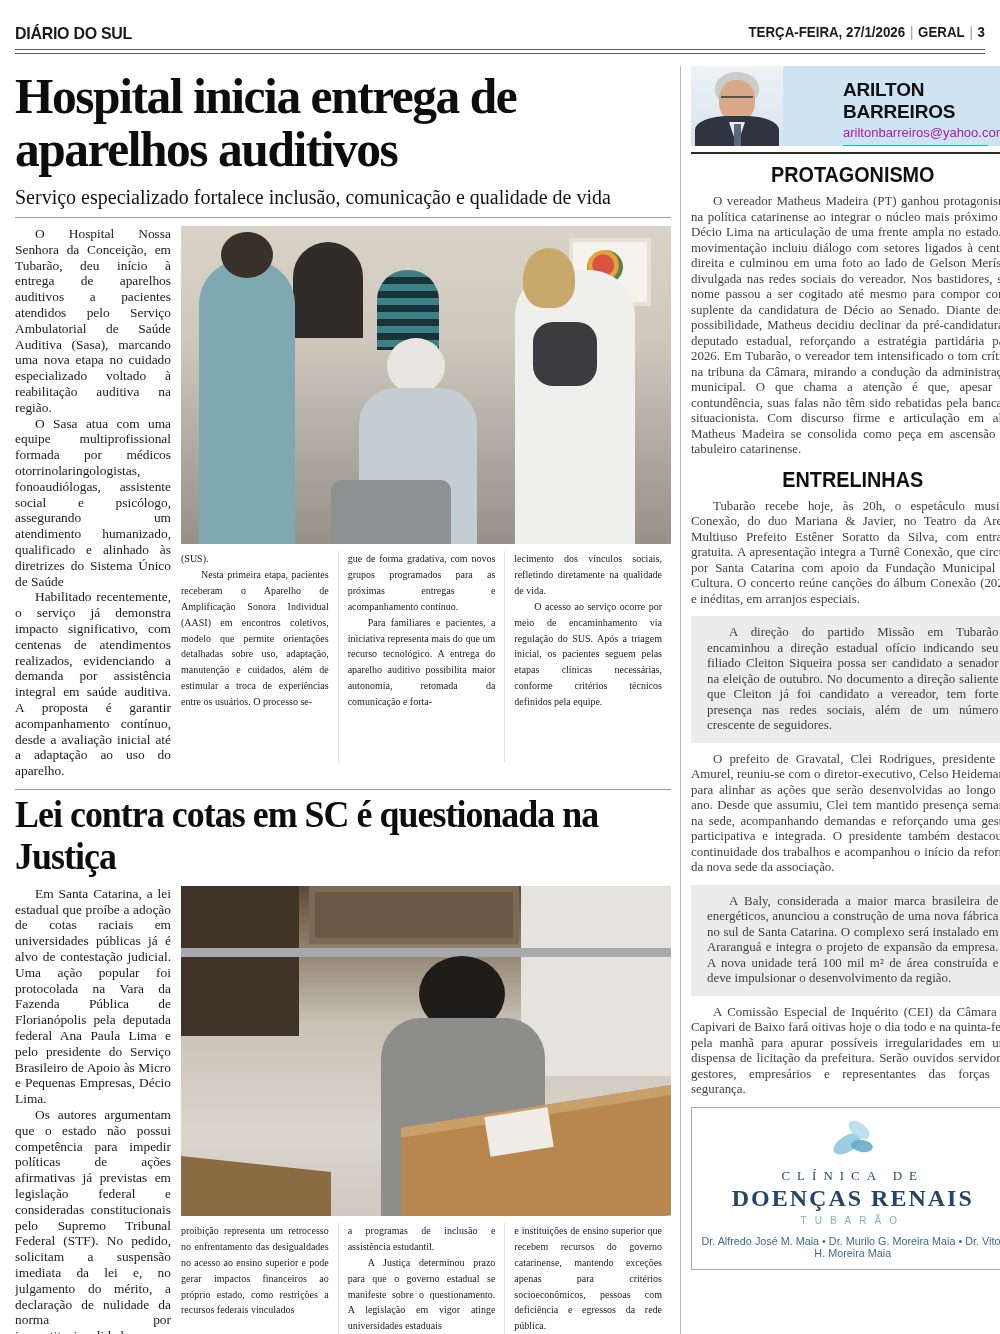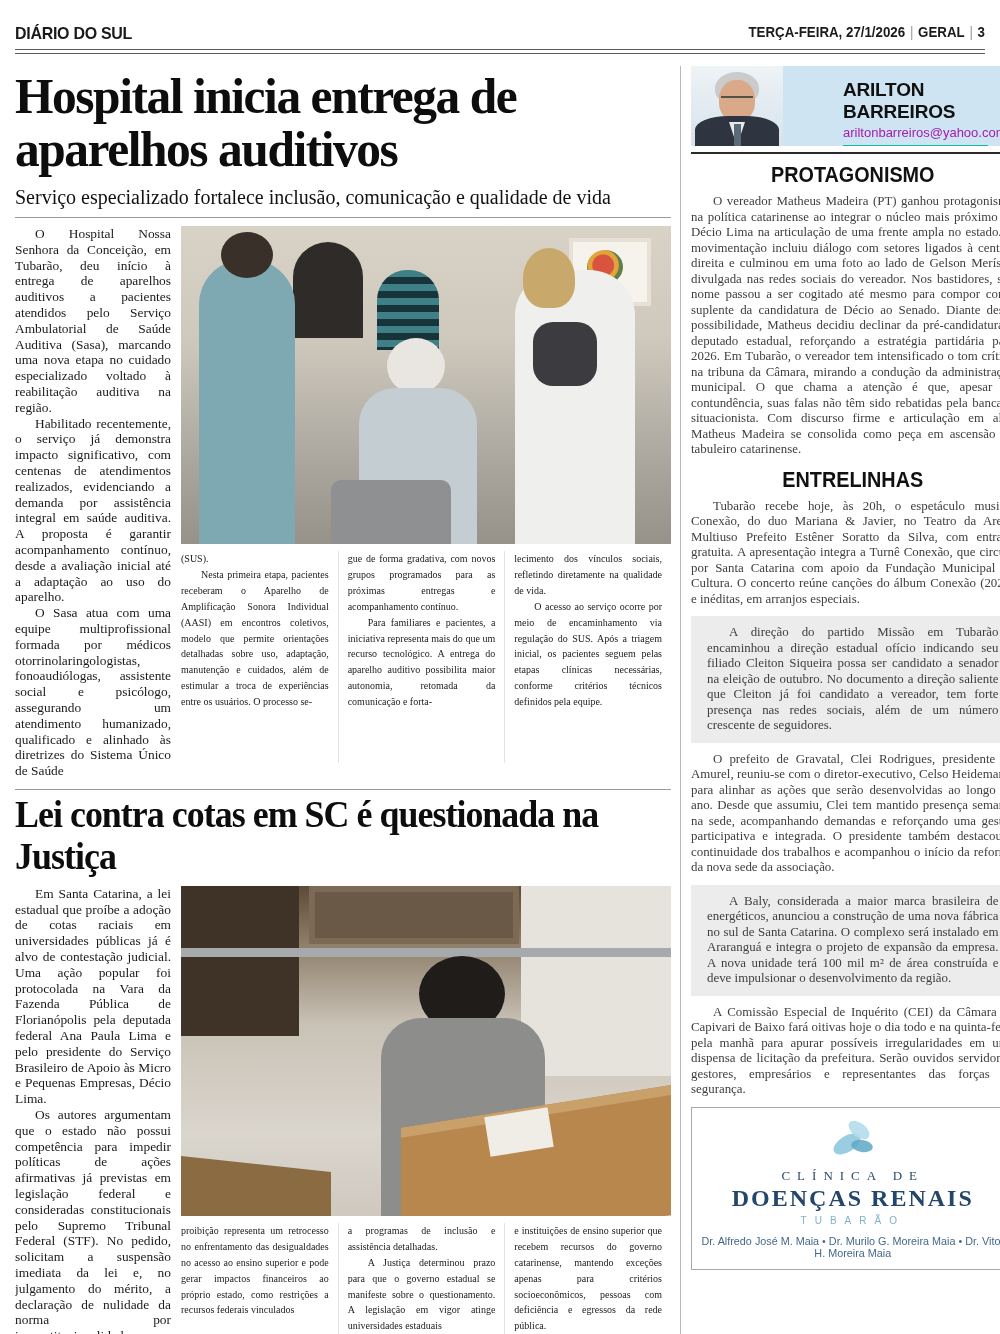--- a/index.html
+++ b/index.html
@@ -121,22 +121,22 @@
   <div class="main">
 
     <div class="leftcol">
 
       <h1 class="headline">Hospital inicia entrega de aparelhos auditivos</h1>
       <div class="deck">Serviço especializado fortalece inclusão, comunicação e qualidade de vida</div>
 
       <div class="art-body">
         <div class="art-col1">
           <p>O Hospital Nossa Senhora da Conceição, em Tubarão, deu início à entrega de aparelhos auditivos a pacientes atendidos pelo Serviço Ambulatorial de Saúde Auditiva (Sasa), marcando uma nova etapa no cuidado especializado voltado à reabilitação auditiva na região.</p>
+          <p>O Sasa atua com uma equipe multiprofissional formada por médicos otorrinolaringologistas, fonoaudiólogas, assistente social e psicólogo, assegurando um atendimento humanizado, qualificado e alinhado às diretrizes do Sistema Único de Saúde</p>
           <p>Habilitado recentemente, o serviço já demonstra impacto significativo, com centenas de atendimentos realizados, evidenciando a demanda por assistência integral em saúde auditiva. A proposta é garantir acompanhamento contínuo, desde a avaliação inicial até a adaptação ao uso do aparelho.</p>
-          <p>O Sasa atua com uma equipe multiprofissional formada por médicos otorrinolaringologistas, fonoaudiólogas, assistente social e psicólogo, assegurando um atendimento humanizado, qualificado e alinhado às diretrizes do Sistema Único de Saúde</p>
         </div>
         <div class="art-right">
           <div class="photo photo1">
             <div class="ph p1-frame">
                 <div class="p1-flower"></div>
               </div>
             <div class="ph p1-man-back"></div>
             <div class="ph p1-stripes"></div>
             <div class="ph p1-nurse"></div>
             <div class="ph p1-nurse-hair"></div>
@@ -184,21 +184,21 @@
             <div class="ph p2-hoodie"></div>
             <div class="ph p2-desk"></div>
             <div class="ph p2-paper"></div>
             <div class="ph p2-desk2"></div>
           </div>
           <div class="subcols" style="height:150px;">
             <div class="subcol">
               <p class="cont">proibição representa um retrocesso no enfrentamento das desigualdades no acesso ao ensino superior e pode gerar impactos financeiros ao próprio estado, como restrições a recursos federais vinculados</p>
             </div>
             <div class="subcol">
-              <p class="cont">a programas de inclusão e assistência detalhadas.</p>
+              <p class="cont">a programas de inclusão e assistência estudantil.</p>
               <p>A Justiça determinou prazo para que o governo estadual se manifeste sobre o questionamento. A legislação em vigor atinge universidades estaduais</p>
             </div>
             <div class="subcol">
               <p class="cont">e instituições de ensino superior que recebem recursos do governo catarinense, mantendo exceções apenas para critérios socioeconômicos, pessoas com deficiência e egressos da rede pública.</p>
             </div>
           </div>
         </div>
       </div>
     </div>
 

